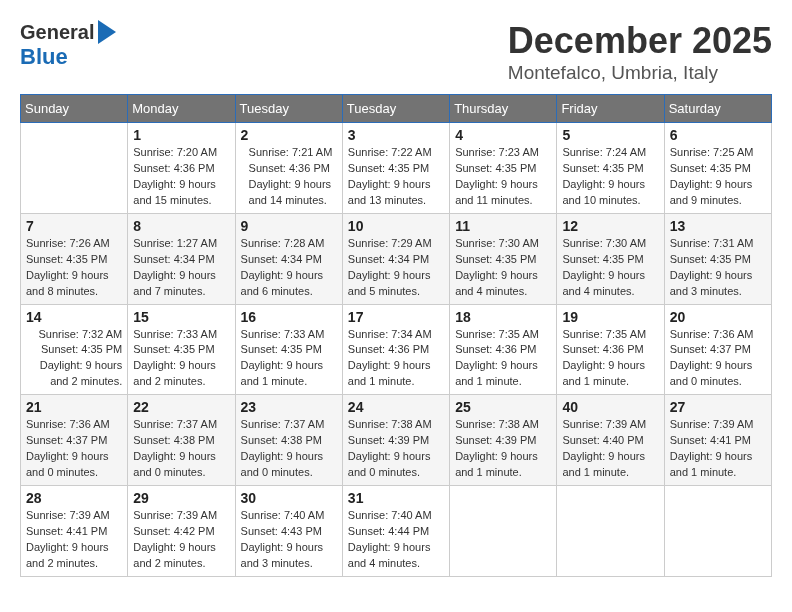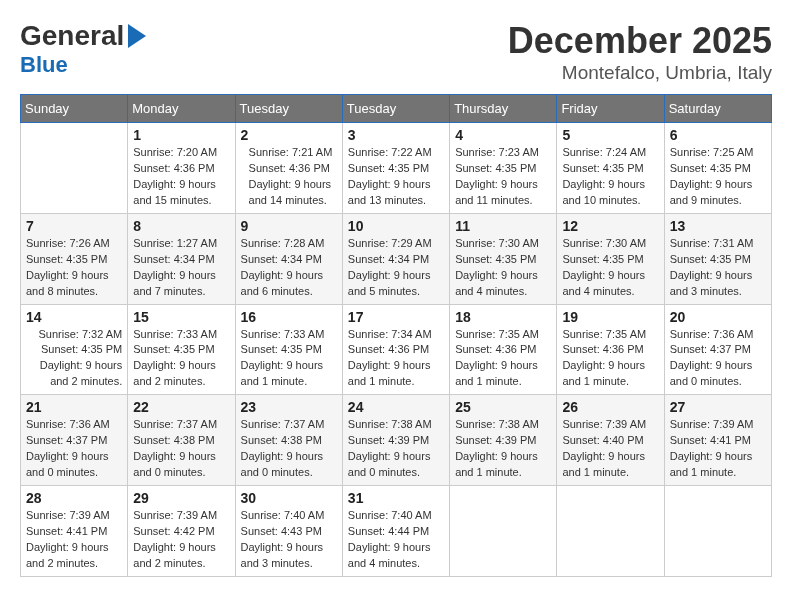--- a/index.html
+++ b/index.html
@@ -19,39 +19,39 @@
     .logo {
       display: flex;
       flex-direction: column;
       align-items: flex-start;
     }
     .logo-top {
       display: flex;
       align-items: center;
     }
     .logo-general {
-      font-size: 28px;
+      font-size: 20px;
       font-weight: bold;
       color: #333;
     }
     .logo-arrow {
       width: 0;
       height: 0;
       border-top: 12px solid transparent;
       border-bottom: 12px solid transparent;
       border-left: 18px solid #1a6bb5;
       margin-left: 4px;
     }
     .logo-blue {
       font-size: 22px;
       font-weight: bold;
       color: #1a6bb5;
     }
     .title-area {
-      text-align: right;
+      text-align: left;
     }
     .month-title {
       font-size: 36px;
       font-weight: bold;
       color: #333;
     }
     .location-title {
       font-size: 19px;
       color: #555;
     }
@@ -303,21 +303,21 @@
 and 0 minutes.</div>
         </td>
         <td>
           <span class="day-number">25</span>
           <div class="day-info" style="white-space: pre-line;">Sunrise: 7:38 AM
 Sunset: 4:39 PM
 Daylight: 9 hours
 and 1 minute.</div>
         </td>
         <td>
-          <span class="day-number">26</span>
+          <span class="day-number">40</span>
           <div class="day-info" style="white-space: pre-line;">Sunrise: 7:39 AM
 Sunset: 4:40 PM
 Daylight: 9 hours
 and 1 minute.</div>
         </td>
         <td>
           <span class="day-number">27</span>
           <div class="day-info" style="white-space: pre-line;">Sunrise: 7:39 AM
 Sunset: 4:41 PM
 Daylight: 9 hours

